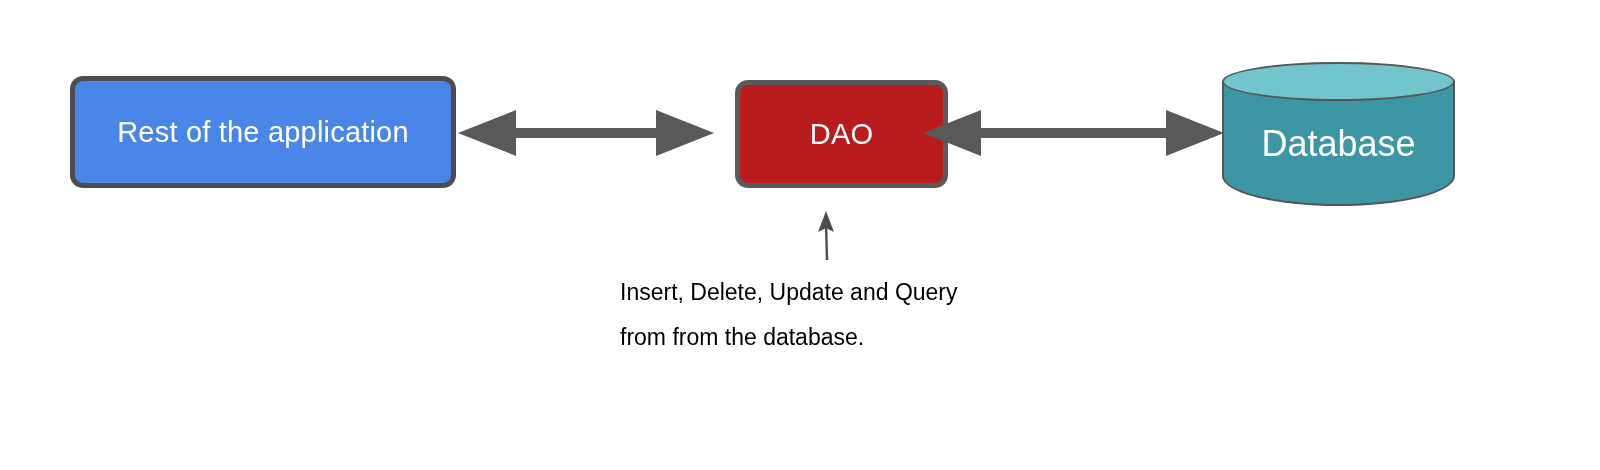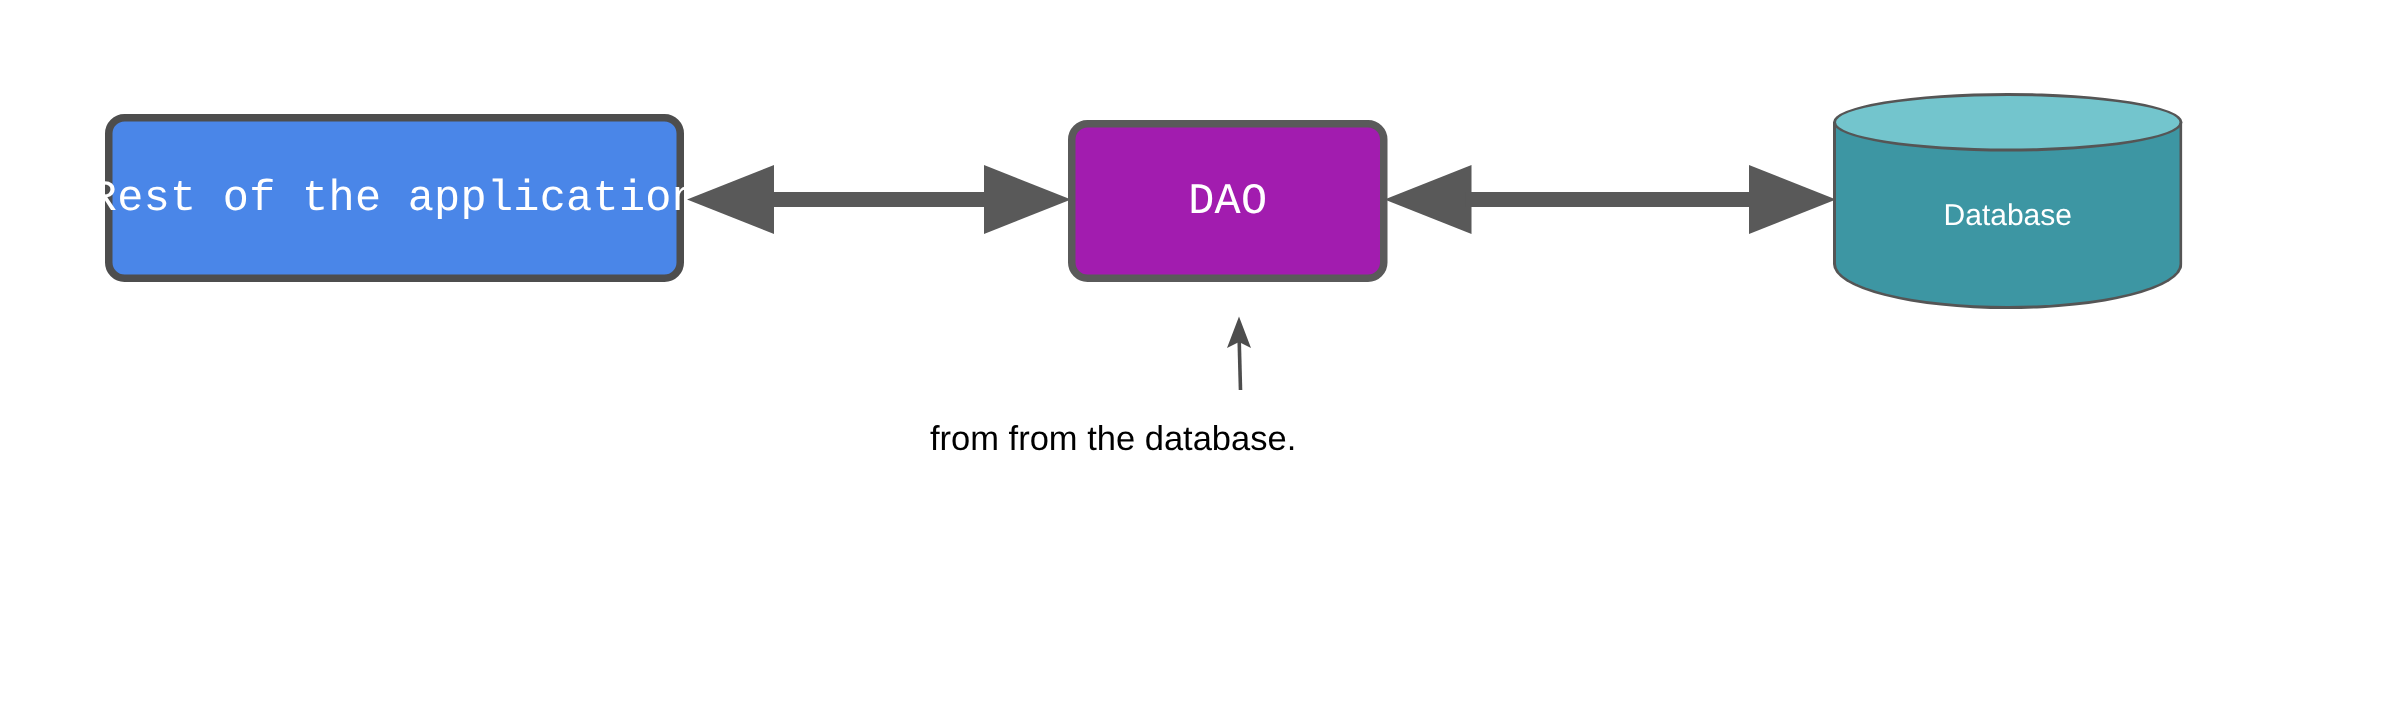--- a/index.html
+++ b/index.html
@@ -25,38 +25,37 @@
     border-radius: 13px;
     display: flex;
     align-items: center;
     justify-content: center;
     color: #ffffff;
     font-size: 29px;
     font-weight: 400;
     letter-spacing: 0.2px;
     line-height: 1;
     white-space: nowrap;
-    font-family: Liberation Mono, monospace;
   }
 
   #node-app {
     left: 70px;
     top: 76px;
     width: 386px;
     height: 112px;
     background: #4a86e8;
     border: 5px solid #4d4d4d;
   }
 
   #node-dao {
-    left: 712px;
+    left: 735px;
     top: 80px;
     width: 213px;
     height: 108px;
-    background: #a21caf;
+    background: #b91c1c;
     border: 5px solid #5a5a5a;
   }
 
   
   #node-db {
     position: absolute;
     left: 1222px;
     top: 62px;
     width: 233px;
     height: 144px;
@@ -89,21 +88,21 @@
   #node-db .cyl-label {
     position: absolute;
     left: 0;
     top: 0;
     width: 233px;
     height: 144px;
     display: flex;
     align-items: center;
     justify-content: center;
     color: #ffffff;
-    font-size: 20px;
+    font-size: 36px;
     line-height: 1;
     white-space: nowrap;
     padding-top: 20px;
     box-sizing: border-box;
   }
 
   
   .arrow-double {
     position: absolute;
     height: 60px;
@@ -167,16 +166,17 @@
   </div>
 
   <div id="annotation-pointer">
     <svg width="40" height="52" viewBox="0 0 40 52">
       <line x1="21" y1="52" x2="20" y2="14" stroke="#4d4d4d" stroke-width="2.4"></line>
       <polygon points="20,3 12,24 20,20 28,24" fill="#4d4d4d"></polygon>
     </svg>
   </div>
 
   <div id="annotation-text">
+    <div>Insert, Delete, Update and Query</div>
     <div>from from the database.</div>
   </div>
 
 </div>
 
 </body></html>

